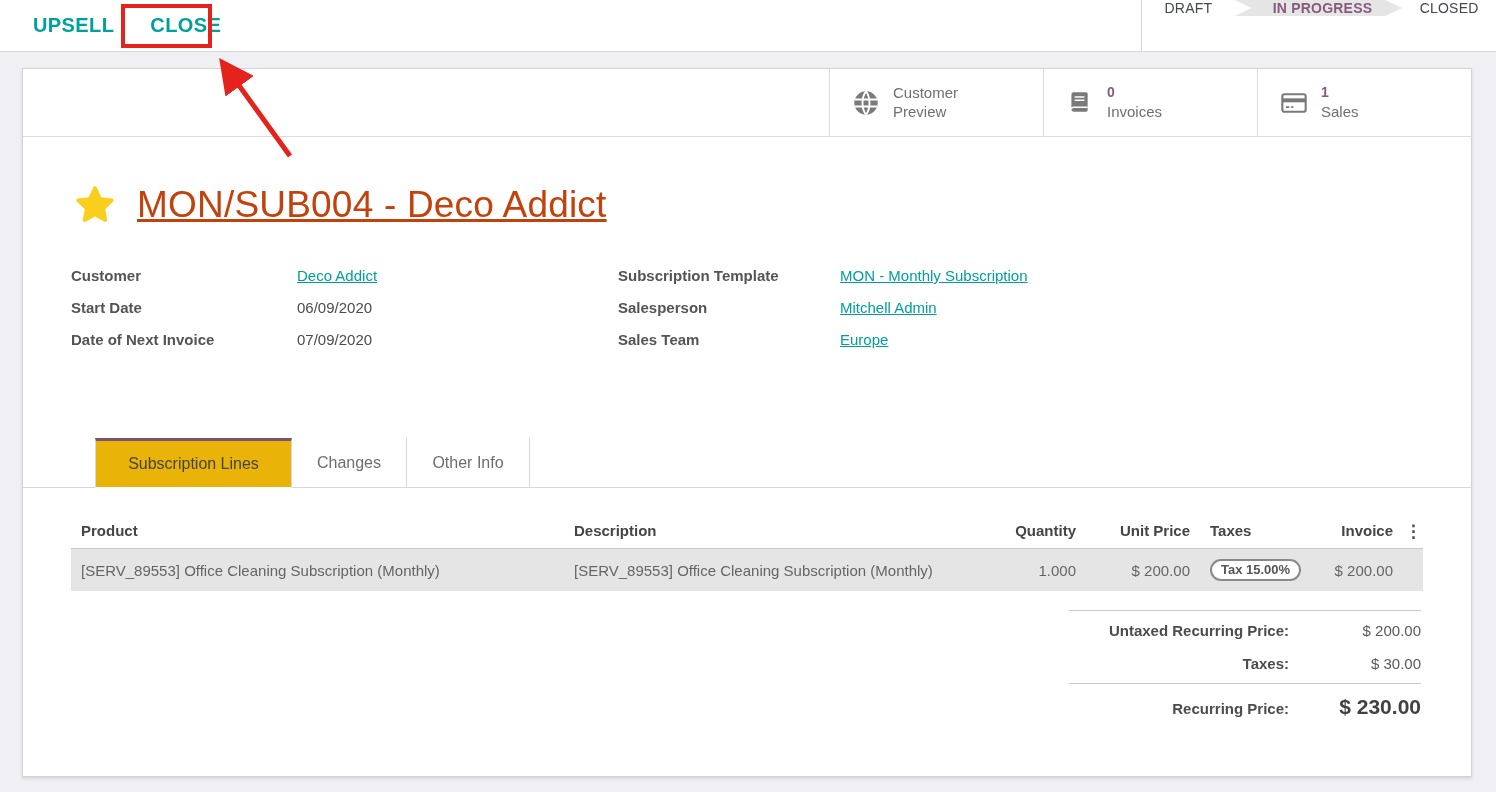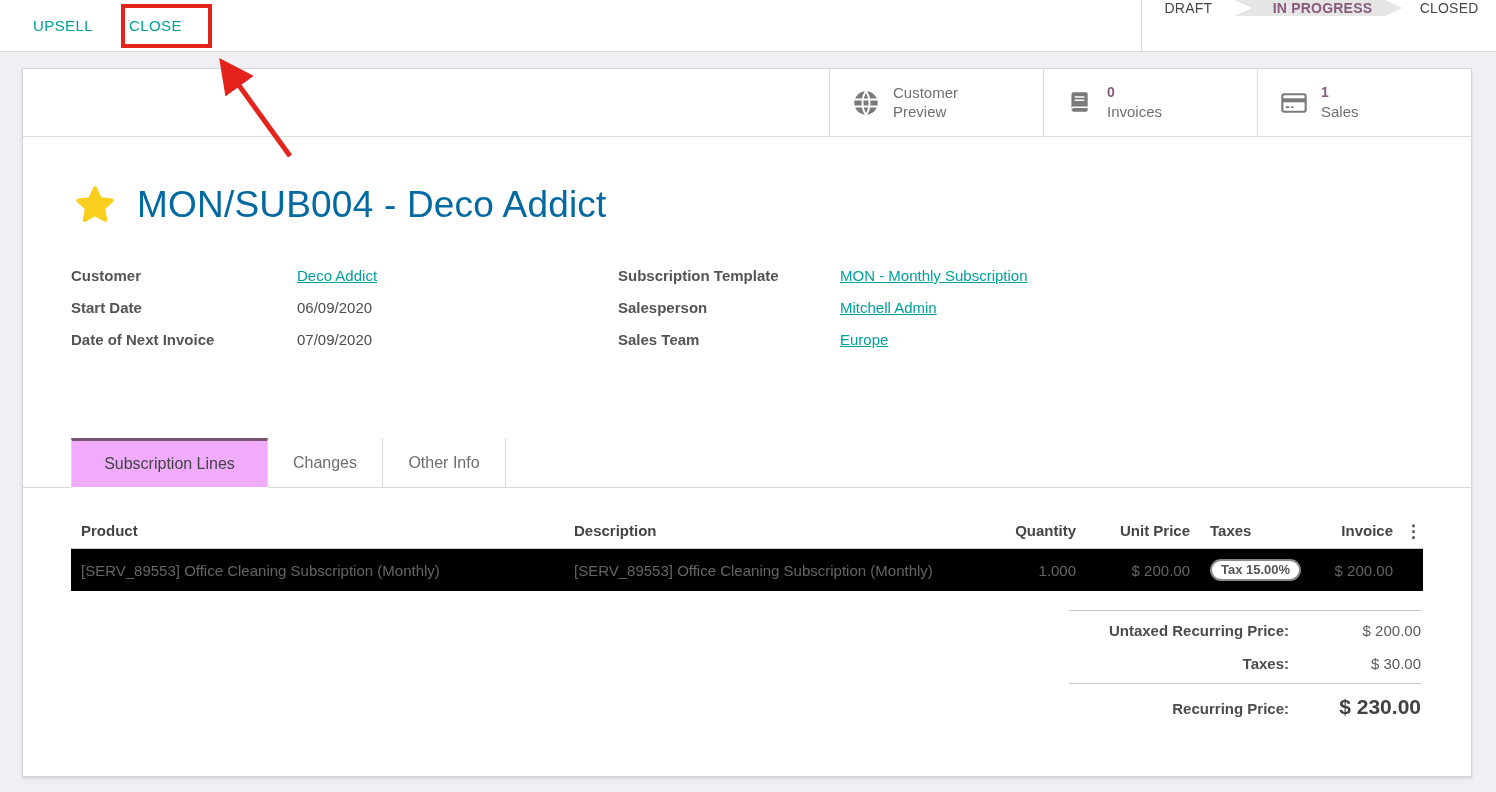--- a/index.html
+++ b/index.html
@@ -10,21 +10,21 @@
     -webkit-font-smoothing:antialiased;
   }
 
   
   .topbar {
     position:absolute; top:0; left:0; width:1496px; height:52px;
     background:#fff; border-bottom:1px solid #d8d8d8; display:flex;
   }
   .topbar-actions { flex:1; display:flex; align-items:center; padding-left:33px; gap:36px; }
   .action-btn {
-    color:#00A09D; font-weight:400; font-size:15px; letter-spacing:.4px; cursor:pointer;
+    color:#00A09D; font-weight:700; font-size:20px; letter-spacing:.4px; cursor:pointer;
     background:none; border:none; font-family:inherit; padding:0;
   }
   .statusbar { width:355px; height:100%; display:flex; align-items:flex-start; border-left:1px solid #d8d8d8; }
   .status-item {
     display:flex; align-items:center; justify-content:center;
     font-size:14px; color:#43464a; font-weight:500; cursor:pointer; letter-spacing:.2px;
   }
   .status-draft  { width:93px; }
   .status-active {
     width:168px; background:#e5e5e5; color:#875A7B; font-weight:700;
@@ -46,55 +46,55 @@
     gap:13px; padding-left:22px; cursor:pointer; background:#fff;
   }
   .smart-icon { width:28px; height:28px; flex:0 0 auto; display:flex; align-items:center; }
   .smart-text { font-size:15px; color:#6f6f6f; line-height:1.25; }
   .smart-count { color:#875A7B; font-weight:600; font-size:14px; line-height:1.3; }
   .smart-label { color:#6f6f6f; font-size:15px; line-height:1.3; }
 
   
   .title-row { margin:46px 0 0 50px; display:flex; align-items:center; gap:20px; }
   .fav-star { width:44px; height:44px; cursor:pointer; }
-  .sheet-title { font-size:37px; font-weight:400; color:#0369a1; margin:0; letter-spacing:.2px; }
+  .sheet-title { font-size:37px; font-weight:400; color:#c2410c; margin:0; letter-spacing:.2px;text-decoration:underline; }
 
   
   .field-grid {
     margin:40px 0 0 48px; display:grid;
     grid-template-columns:226px 321px 222px 1fr;
     row-gap:15px; font-size:15px; align-items:baseline;
   }
   .f-label { font-weight:700; color:#545454; }
   .f-value { color:#4c4c4c; }
   .f-link  { color:#00A09D; cursor:pointer;text-decoration:underline; }
 
   
   .notebook { position:absolute; top:369px; left:0; width:1448px; }
   .tab-bar { display:flex; padding-left:48px; height:50px; border-bottom:1px solid #d8d8d8; align-items:stretch; }
   .tab {
     display:flex; align-items:center; justify-content:center; font-size:16px;
     color:#6d6d6d; cursor:pointer; background:transparent; border:none; font-family:inherit;
   }
   .tab-active {
-    width:197px; background:#f0abfc; color:#444;
+    width:197px; background:#eab308; color:#444;
     border-left:1px solid #d8d8d8; border-right:1px solid #d8d8d8;
-    border-top:3px solid #7c536e; margin-bottom:-1px; border-bottom:1px solid #fff;
+    border-top:3px solid #7c536e; margin-bottom:-1px; border-bottom:1px solid #fff;margin-left:24px;
   }
   .tab-mid  { width:115px; border-right:1px solid #d8d8d8; }
   .tab-last { width:123px; border-right:1px solid #d8d8d8; }
 
   
   .table-wrap { margin:26px 48px 0 48px; }
   table { width:1352px; border-collapse:collapse; font-size:15px; table-layout:fixed; }
   thead th {
     text-align:left; color:#454545; font-weight:700; padding:8px 10px 9px 10px;
     border-bottom:1px solid #c9c9c9; white-space:nowrap;
   }
-  tbody td { padding:10px 10px; color:#656565; background:#000000; white-space:nowrap; overflow:hidden; }
+  tbody td { padding:10px 10px; color:#656565; background:#e5e5e5; white-space:nowrap; overflow:hidden; }
   .col-product  { width:493px; }
   .col-desc     { width:437px; }
   .col-qty      { width:85px;  text-align:right; }
   .col-unit     { width:114px; text-align:right; }
   .col-taxes    { width:121px; padding-left:10px; }
   .col-subtotal { width:82px;  text-align:right; }
   .col-menu     { width:20px;  text-align:right; padding:8px 2px; }
   .tax-pill {
     display:inline-block; border:2px solid #8a8a8a; border-radius:12px;
     padding:1px 9px 2px 9px; font-weight:700; font-size:13px; color:#555; background:#fff;

